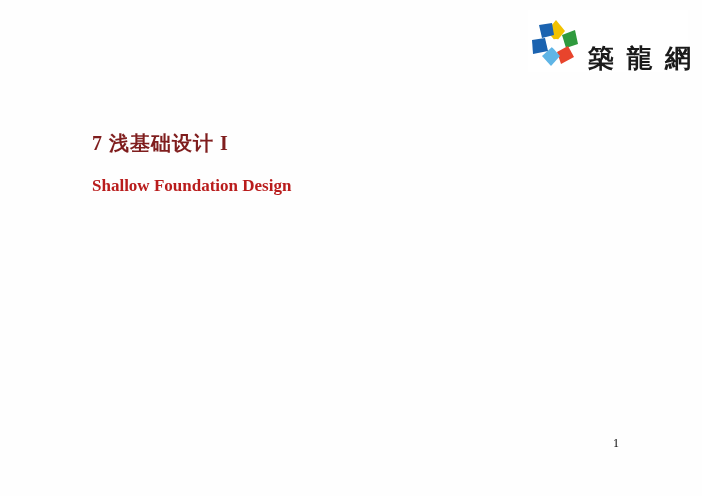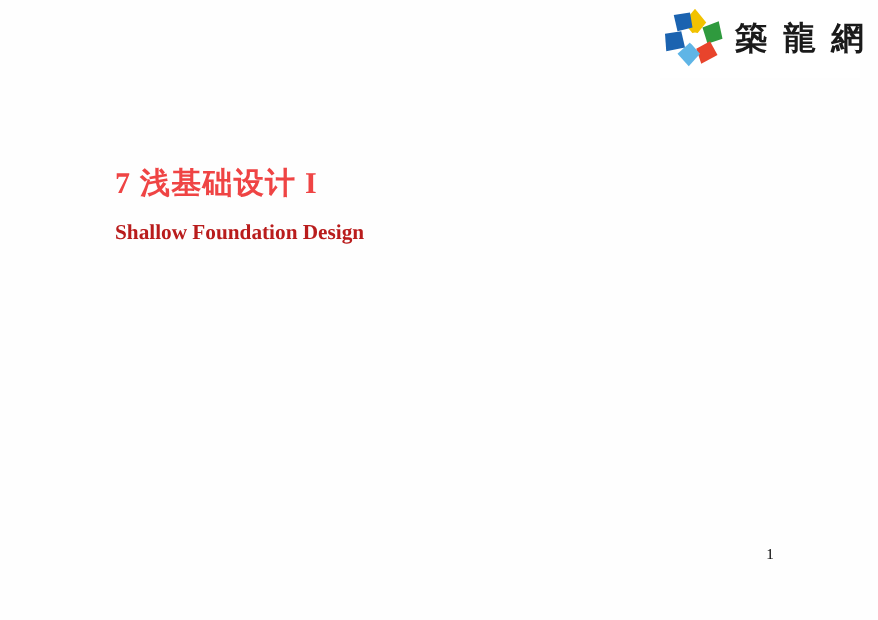--- a/index.html
+++ b/index.html
@@ -17,27 +17,27 @@
     position: relative;
     width: 702px;
     height: 496px;
     background: #fefefe;
     box-sizing: border-box;
   }
 
   
   .logo-box {
     position: absolute;
-    top: 0;
+    top: 10px;
     right: 14px;
     width: 160px;
     height: 62px;
     background: #ffffff;
     display: flex;
-    align-items: center;
+    align-items: flex-end;
     justify-content: flex-start;
   }
   .logo-mark {
     width: 56px;
     height: 56px;
     position: relative;
     flex: 0 0 56px;
   }
   .logo-text {
     margin-left: 4px;
@@ -64,22 +64,22 @@
     white-space: nowrap;
   }
 
   
   .title-cn {
     position: absolute;
     left: 92px;
     top: 130px;
     font-family: "Liberation Serif", serif;
     font-weight: bold;
-    font-size: 24px;
-    color: #ef4444;
+    font-size: 20px;
+    color: #7f1d1d;
     letter-spacing: 1px;
     white-space: nowrap;
   }
   .title-en {
     position: absolute;
     left: 92px;
     top: 176px;
     font-family: "Liberation Serif", serif;
     font-weight: bold;
     font-size: 17px;

